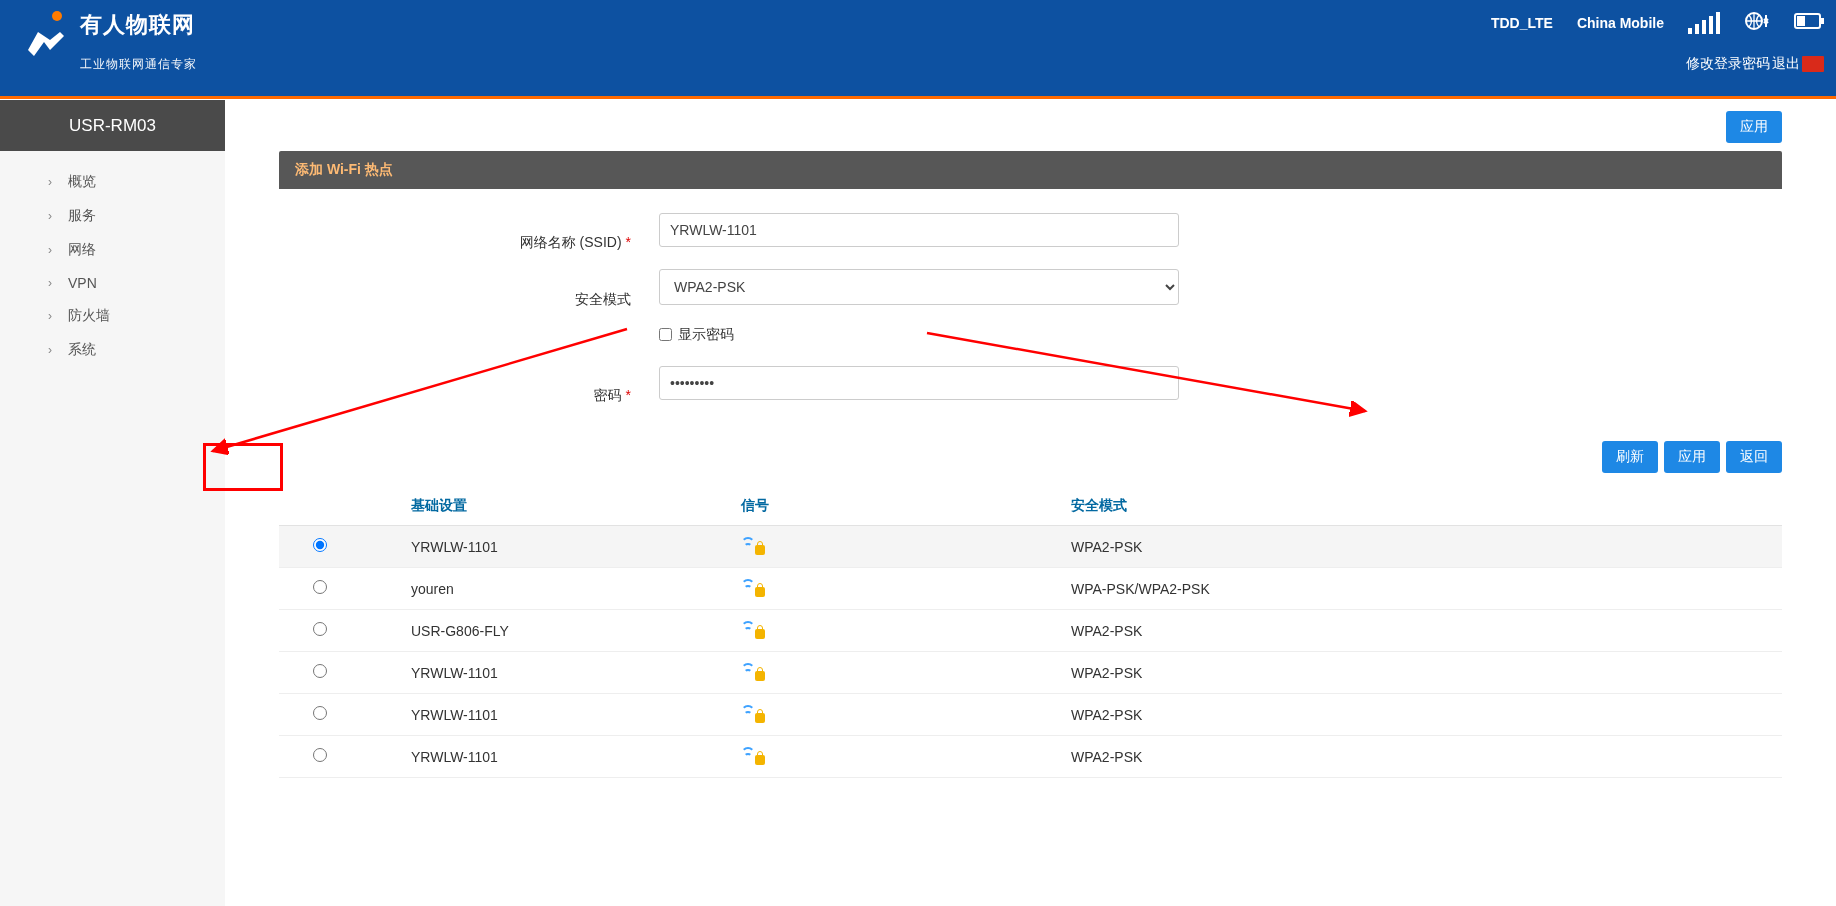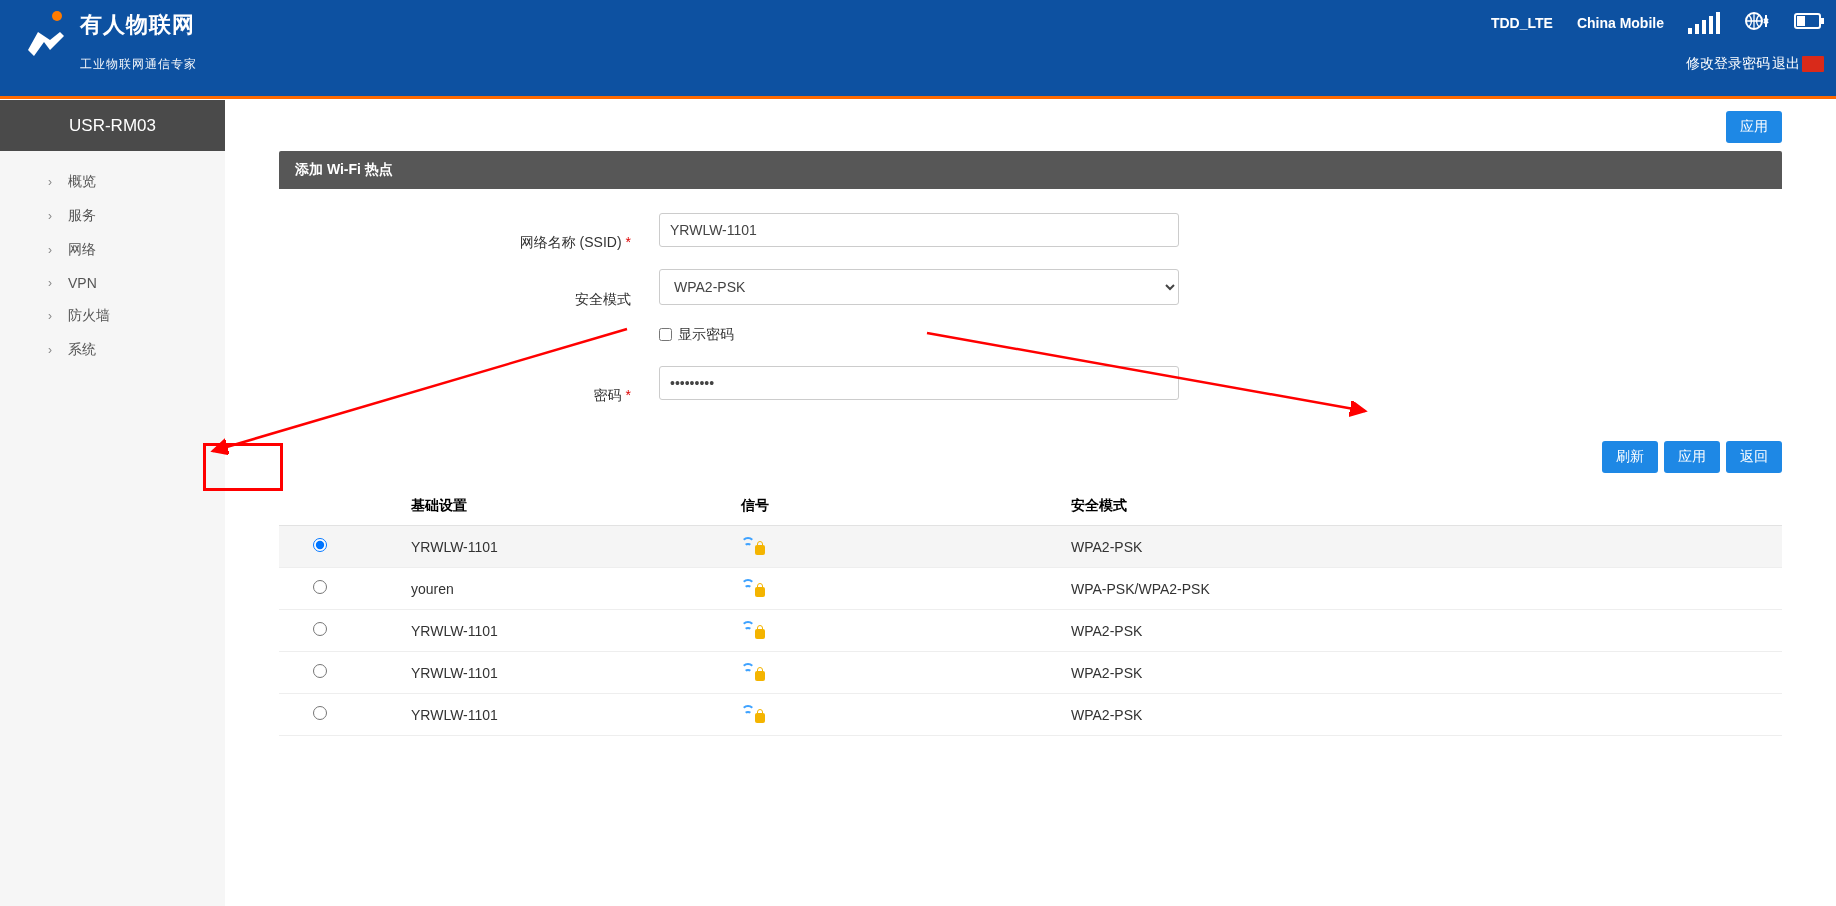--- a/index.html
+++ b/index.html
@@ -63,21 +63,21 @@
       border: none;
       padding: 7px 14px;
       border-radius: 3px;
       cursor: pointer;
       font-size: 14px;
     }
 
     .form-panel { width: 100%; }
     .panel-head {
       background: #575757;
-      color: #ffffff;
+      color: #fdba74;
       padding: 10px 16px;
       font-weight: bold;
       font-size: 14px;
       border-radius: 2px 2px 0 0;
     }
     .form-body { padding: 12px 0 20px 0; border: 1px solid #e5e5e5; border-top: none; border-left:none; border-right:none; border-bottom:none;}
     .form-body { border: none; }
     .form-row { display: flex; align-items: center; padding: 6px 0; }
     .form-label { width: 380px; text-align: right; padding-right: 28px; color: #333; font-size:14px;margin-top:27px; }
     .req { color: #d00; margin-left: 4px; }
@@ -93,21 +93,21 @@
     }
     .radio-row { display: flex; gap: 10px; align-items:center; color:#333; font-size:14px;}
     .ckline { display:flex; align-items:center; gap:6px; color:#333; font-size:14px; }
     .btn-row-mid { display:flex; justify-content:flex-end; gap:6px; margin: 10px 0 14px 0; }
 
     
     .wifi-table { width: 100%; border-collapse: collapse; }
     .wifi-table th {
       text-align: left;
       font-weight: bold;
-      color: #000000;
+      color: #0369a1;
       border-bottom: 1px solid #e2e2e2;
       padding: 10px 12px 10px 12px;
       font-size:14px;
     }
     .wifi-table td {
       border-bottom: 1px solid #eee;
       padding: 10px 12px;
       vertical-align: middle;
       font-size:14px;
       color:#333;
@@ -273,20 +273,26 @@
             <td class="col-sec">WPA2-PSK</td>
           </tr>
           <tr>
             <td class="col-radio"><input type="radio" name="wsel" style=""></td>
             <td class="col-ssid">youren</td>
             <td class="col-sig"><span class="sig-icon"><span class="wave w1"></span><span class="wave w2"></span><span class="lock"></span></span></td>
             <td class="col-sec">WPA-PSK/WPA2-PSK</td>
           </tr>
           <tr>
             <td class="col-radio"><input type="radio" name="wsel" style=""></td>
+            <td class="col-ssid">USR-G806-FLY</td>
+            <td class="col-sig"><span class="sig-icon"><span class="wave w1"></span><span class="wave w2"></span><span class="lock"></span></span></td>
+            <td class="col-sec">WPA2-PSK</td>
+          </tr>
+          <tr>
+            <td class="col-radio"><input type="radio" name="wsel" style=""></td>
             <td class="col-ssid">YRWLW-1101</td>
             <td class="col-sig"><span class="sig-icon"><span class="wave w1"></span><span class="wave w2"></span><span class="lock"></span></span></td>
             <td class="col-sec">WPA2-PSK</td>
           </tr>
           <tr>
             <td class="col-radio"><input type="radio" name="wsel" style=""></td>
             <td class="col-ssid">YRWLW-1101</td>
             <td class="col-sig"><span class="sig-icon"><span class="wave w1"></span><span class="wave w2"></span><span class="lock"></span></span></td>
             <td class="col-sec">WPA2-PSK</td>
           </tr>

